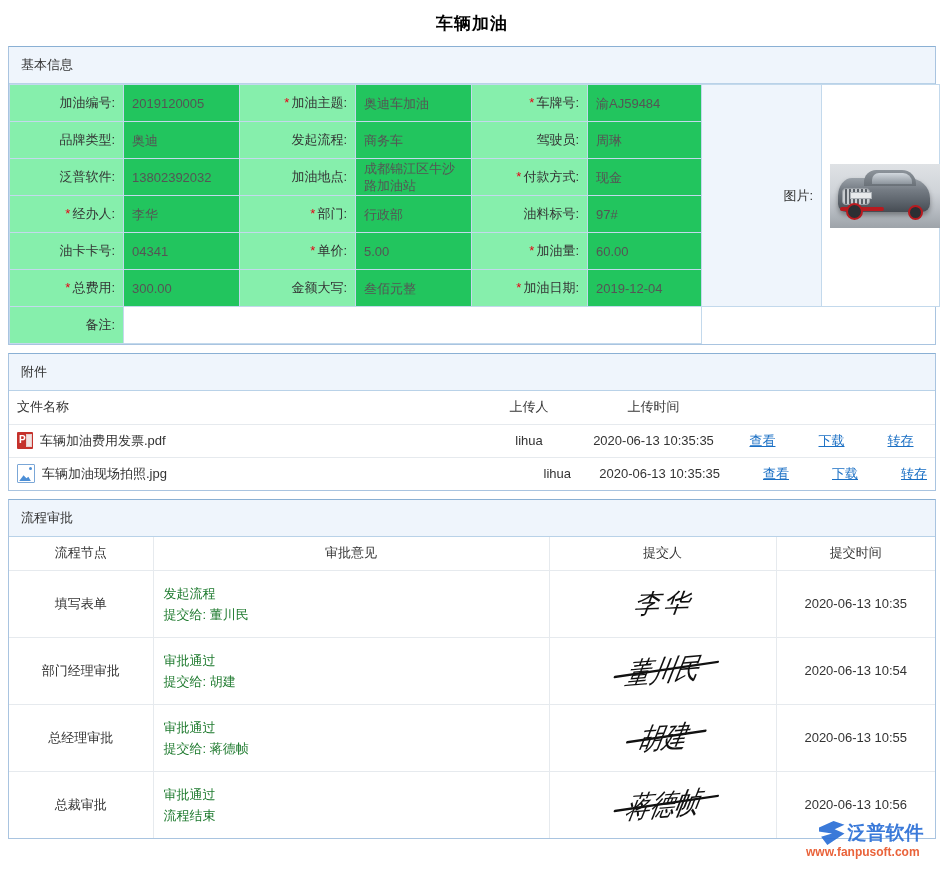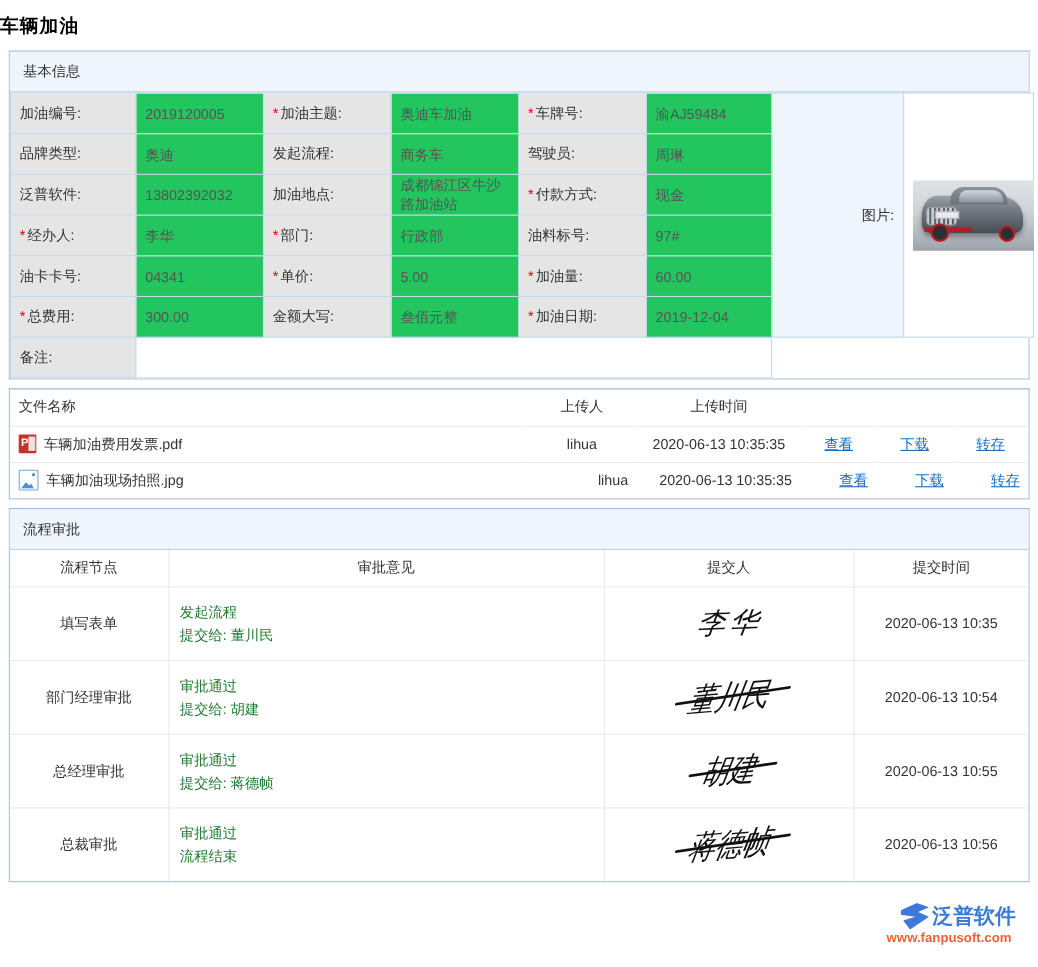--- a/index.html
+++ b/index.html
@@ -12,20 +12,21 @@
     height: 879px;
     font-family: "Liberation Sans", "DejaVu Sans", sans-serif;
     font-size: 13px;
     color: #333333;
     overflow: hidden;
     position: relative;
   }
 
   
   .page-title {
+    text-align: center;
     font-size: 17px;
     font-weight: bold;
     color: #000000;
     padding: 12px 0 11px 0;
     letter-spacing: 1px;
   }
 
   
   .panel {
     margin: 0 8px 8px 8px;
@@ -50,21 +51,22 @@
   }
   table.grid td {
     border: 1px solid #c3d9ec;
     padding: 0 8px;
     font-size: 13px;
     vertical-align: middle;
     height: 37px;
     box-sizing: border-box;
   }
   td.lbl {
-    background: #e5e5e5;
+    background: #86efac;
+    text-align: right;
     color: #333333;
     white-space: nowrap;
     width: 114px;
   }
   td.val {
     background: #22c55e;
     color: #555555;
     width: 116px;
     line-height: 17px;
   }
@@ -420,20 +422,21 @@
 
       <tr>
         <td class="lbl">备注:</td>
         <td class="remark-val" colspan="5"></td>
       </tr>
     </tbody>
   </table>
 </div>
 
 <div class="panel">
+  <div class="panel-header">附件</div>
 
   <table class="att">
     <colgroup>
       <col style="width:470px">
         <col style="width:100px">
         <col style="width:149px">
       <col style="width:69px">
         <col style="width:69px">
         <col style="width:69px">
     </colgroup>

